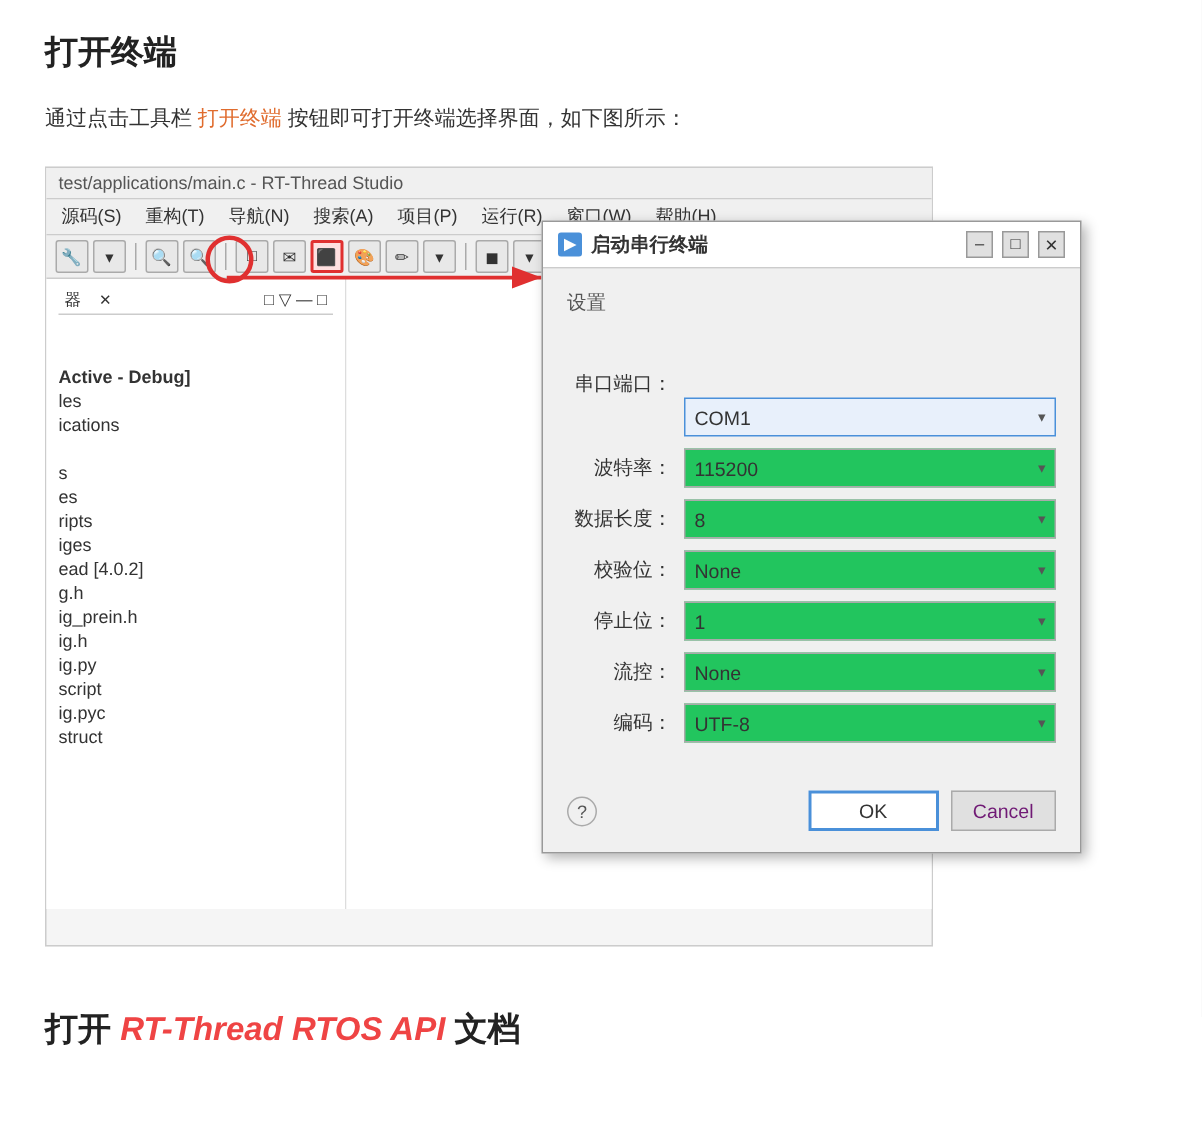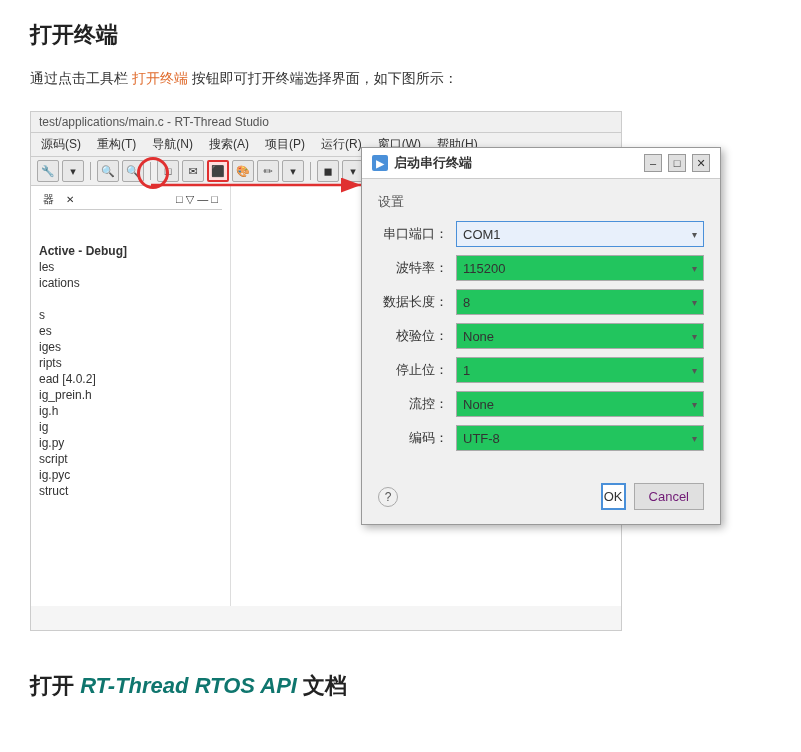--- a/index.html
+++ b/index.html
@@ -266,21 +266,21 @@
       color: #555;
       cursor: pointer;
     }
 
     .dialog-footer .btn-group {
       display: flex;
       gap: 8px;
     }
 
     .btn-ok {
-      padding: 4px 1px;
+      padding: 4px 32px;
       background: #fff;
       border: 2px solid #4a90d9;
       color: #333;
       font-size: 13px;
       cursor: pointer;
     }
 
     .btn-cancel {
       padding: 4px 14px;
       background: #e0e0e0;
@@ -291,21 +291,21 @@
     }
 
     .bottom-title {
       font-size: 22px;
       font-weight: bold;
       color: #222;
       margin-top: 10px;
     }
 
     .bottom-title .api-text {
-      color: #0f766e;
+      color: #ef4444;
       font-style: italic;
     }
 
     
     .arrow-svg {
       position: absolute;
       top: 40px;
       left: 130px;
       pointer-events: none;
     }
@@ -382,26 +382,26 @@
           <span style="margin-left:4px; font-size:10px;">✕</span>
           <span style="flex:1"></span>
           <span style="font-size:11px;">□ ▽ — □</span>
         </div>
         <div class="sidebar-item bold">Active - Debug]</div>
         <div class="sidebar-item">les</div>
         <div class="sidebar-item">ications</div>
         <div class="sidebar-item">&nbsp;</div>
         <div class="sidebar-item">s</div>
         <div class="sidebar-item">es</div>
+        <div class="sidebar-item">ripts</div>
         <div class="sidebar-item">iges</div>
-        <div class="sidebar-item">ripts</div>
         <div class="sidebar-item">ead [4.0.2]</div>
+        <div class="sidebar-item">g.h</div>
         <div class="sidebar-item">ig_prein.h</div>
         <div class="sidebar-item">ig.h</div>
-        <div class="sidebar-item">ig</div>
         <div class="sidebar-item">ig.py</div>
         <div class="sidebar-item">script</div>
         <div class="sidebar-item">ig.pyc</div>
         <div class="sidebar-item">struct</div>
       </div>
 
       <div style="flex:1; background:#fff; position:relative;">
 
         <div style="position:absolute; right:0; top:50px; width:8px; height:80px; background:#4a90d9;"></div>
       </div>
@@ -422,21 +422,21 @@
         <div class="dialog-ctrl-btn">□</div>
         <div class="dialog-ctrl-btn">✕</div>
       </div>
     </div>
 
     <div class="dialog-body">
       <div class="dialog-section-label">设置</div>
 
       <div class="dialog-row">
         <label>串口端口：</label>
-        <div class="dialog-select" style="border: 1px solid #4a90d9; background: #e8f0fb;">
+        <div class="dialog-select" style="border: 1px solid #4a90d9; background: #e8f0fb; margin-top: 44px;">
           <span>COM1</span>
           <span class="chevron">▾</span>
         </div>
       </div>
 
       <div class="dialog-row">
         <label>波特率：</label>
         <div class="dialog-select no-highlight">
           <span>115200</span>
           <span class="chevron">▾</span>

